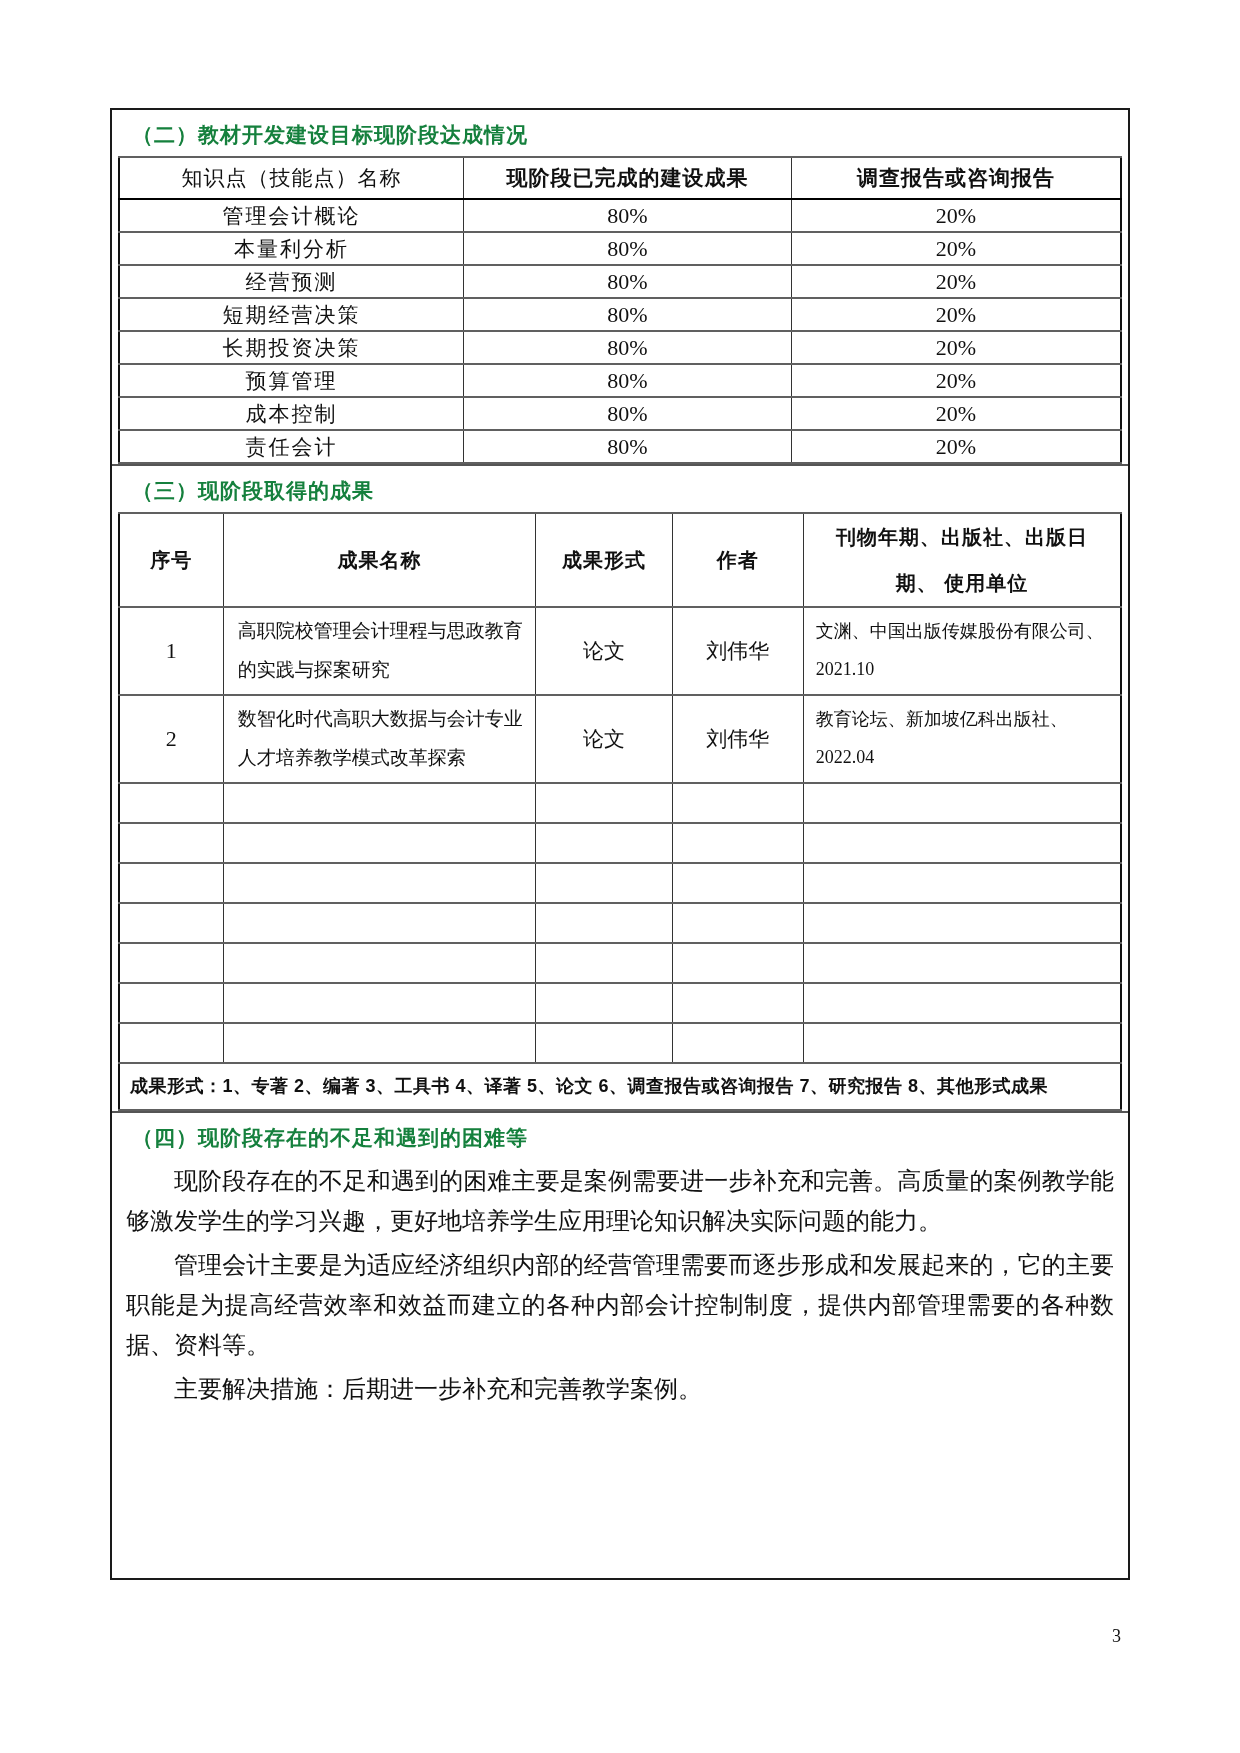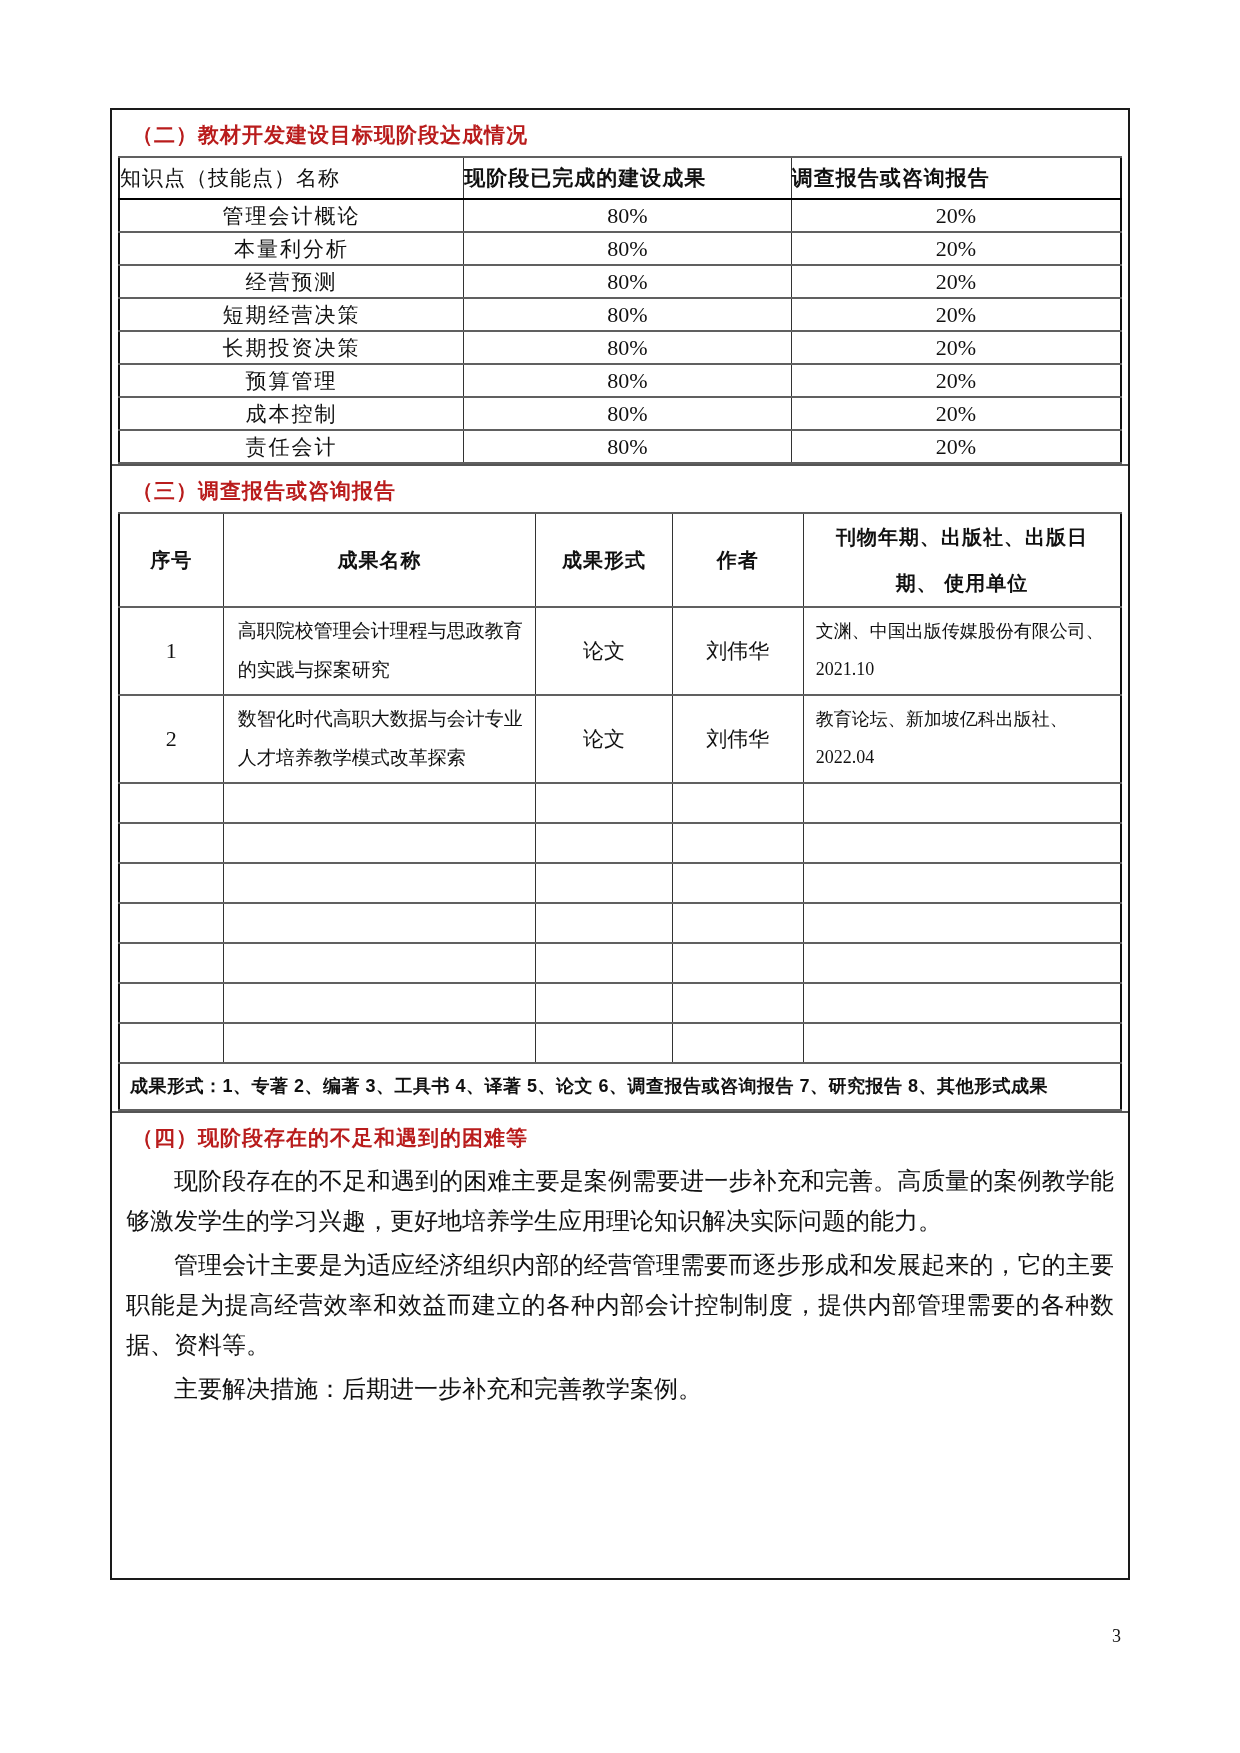--- a/index.html
+++ b/index.html
@@ -20,35 +20,35 @@
     height: 1472px;
     border: 2px solid #1a1a1a;
     padding: 0 6px;
     background: #fff;
     overflow: hidden;
   }
   .sec-heading {
     font-family: "Liberation Sans", "DejaVu Sans", sans-serif;
     font-weight: bold;
     font-size: 21px;
-    color: #b91c1c;
+    color: #15803d;
     padding: 11px 14px 7px 14px;
     letter-spacing: 1px;
   }
   table { border-collapse: collapse; width: 100%; table-layout: fixed; }
   td, th { border-left: 1.2px solid #333; border-right: 1.2px solid #333;
            border-top: 2px solid #606060; border-bottom: 2px solid #606060; }
   table { border: 2px solid #111; }
   
   .kp-table th {
     font-family: "Liberation Sans", "DejaVu Sans", sans-serif;
     font-weight: bold;
     font-size: 21px;
     height: 42px;
-    text-align: left;
+    text-align: center;
     border-bottom: 2px solid #000;
     letter-spacing: 1px;
   }
   .kp-table th:first-child { font-weight: normal; font-family: "Liberation Serif", serif; }
   .kp-table td {
     font-size: 21px;
     height: 33px;
     text-align: center;
     letter-spacing: 2px;
   }
@@ -187,21 +187,21 @@
               <td>责任会计</td>
               <td class="pct">80%</td>
               <td class="pct">20%</td>
             </tr>
 
         </tbody>
       </table>
     </div>
 
     <div class="section3-wrap">
-      <div class="sec-heading">（三）调查报告或咨询报告</div>
+      <div class="sec-heading">（三）现阶段取得的成果</div>
       <table class="ach-table">
         <colgroup>
             <col class="c1">
             <col class="c2">
             <col class="c3">
             <col class="c4">
             <col class="c5">
           </colgroup>
         <thead>
           <tr>

